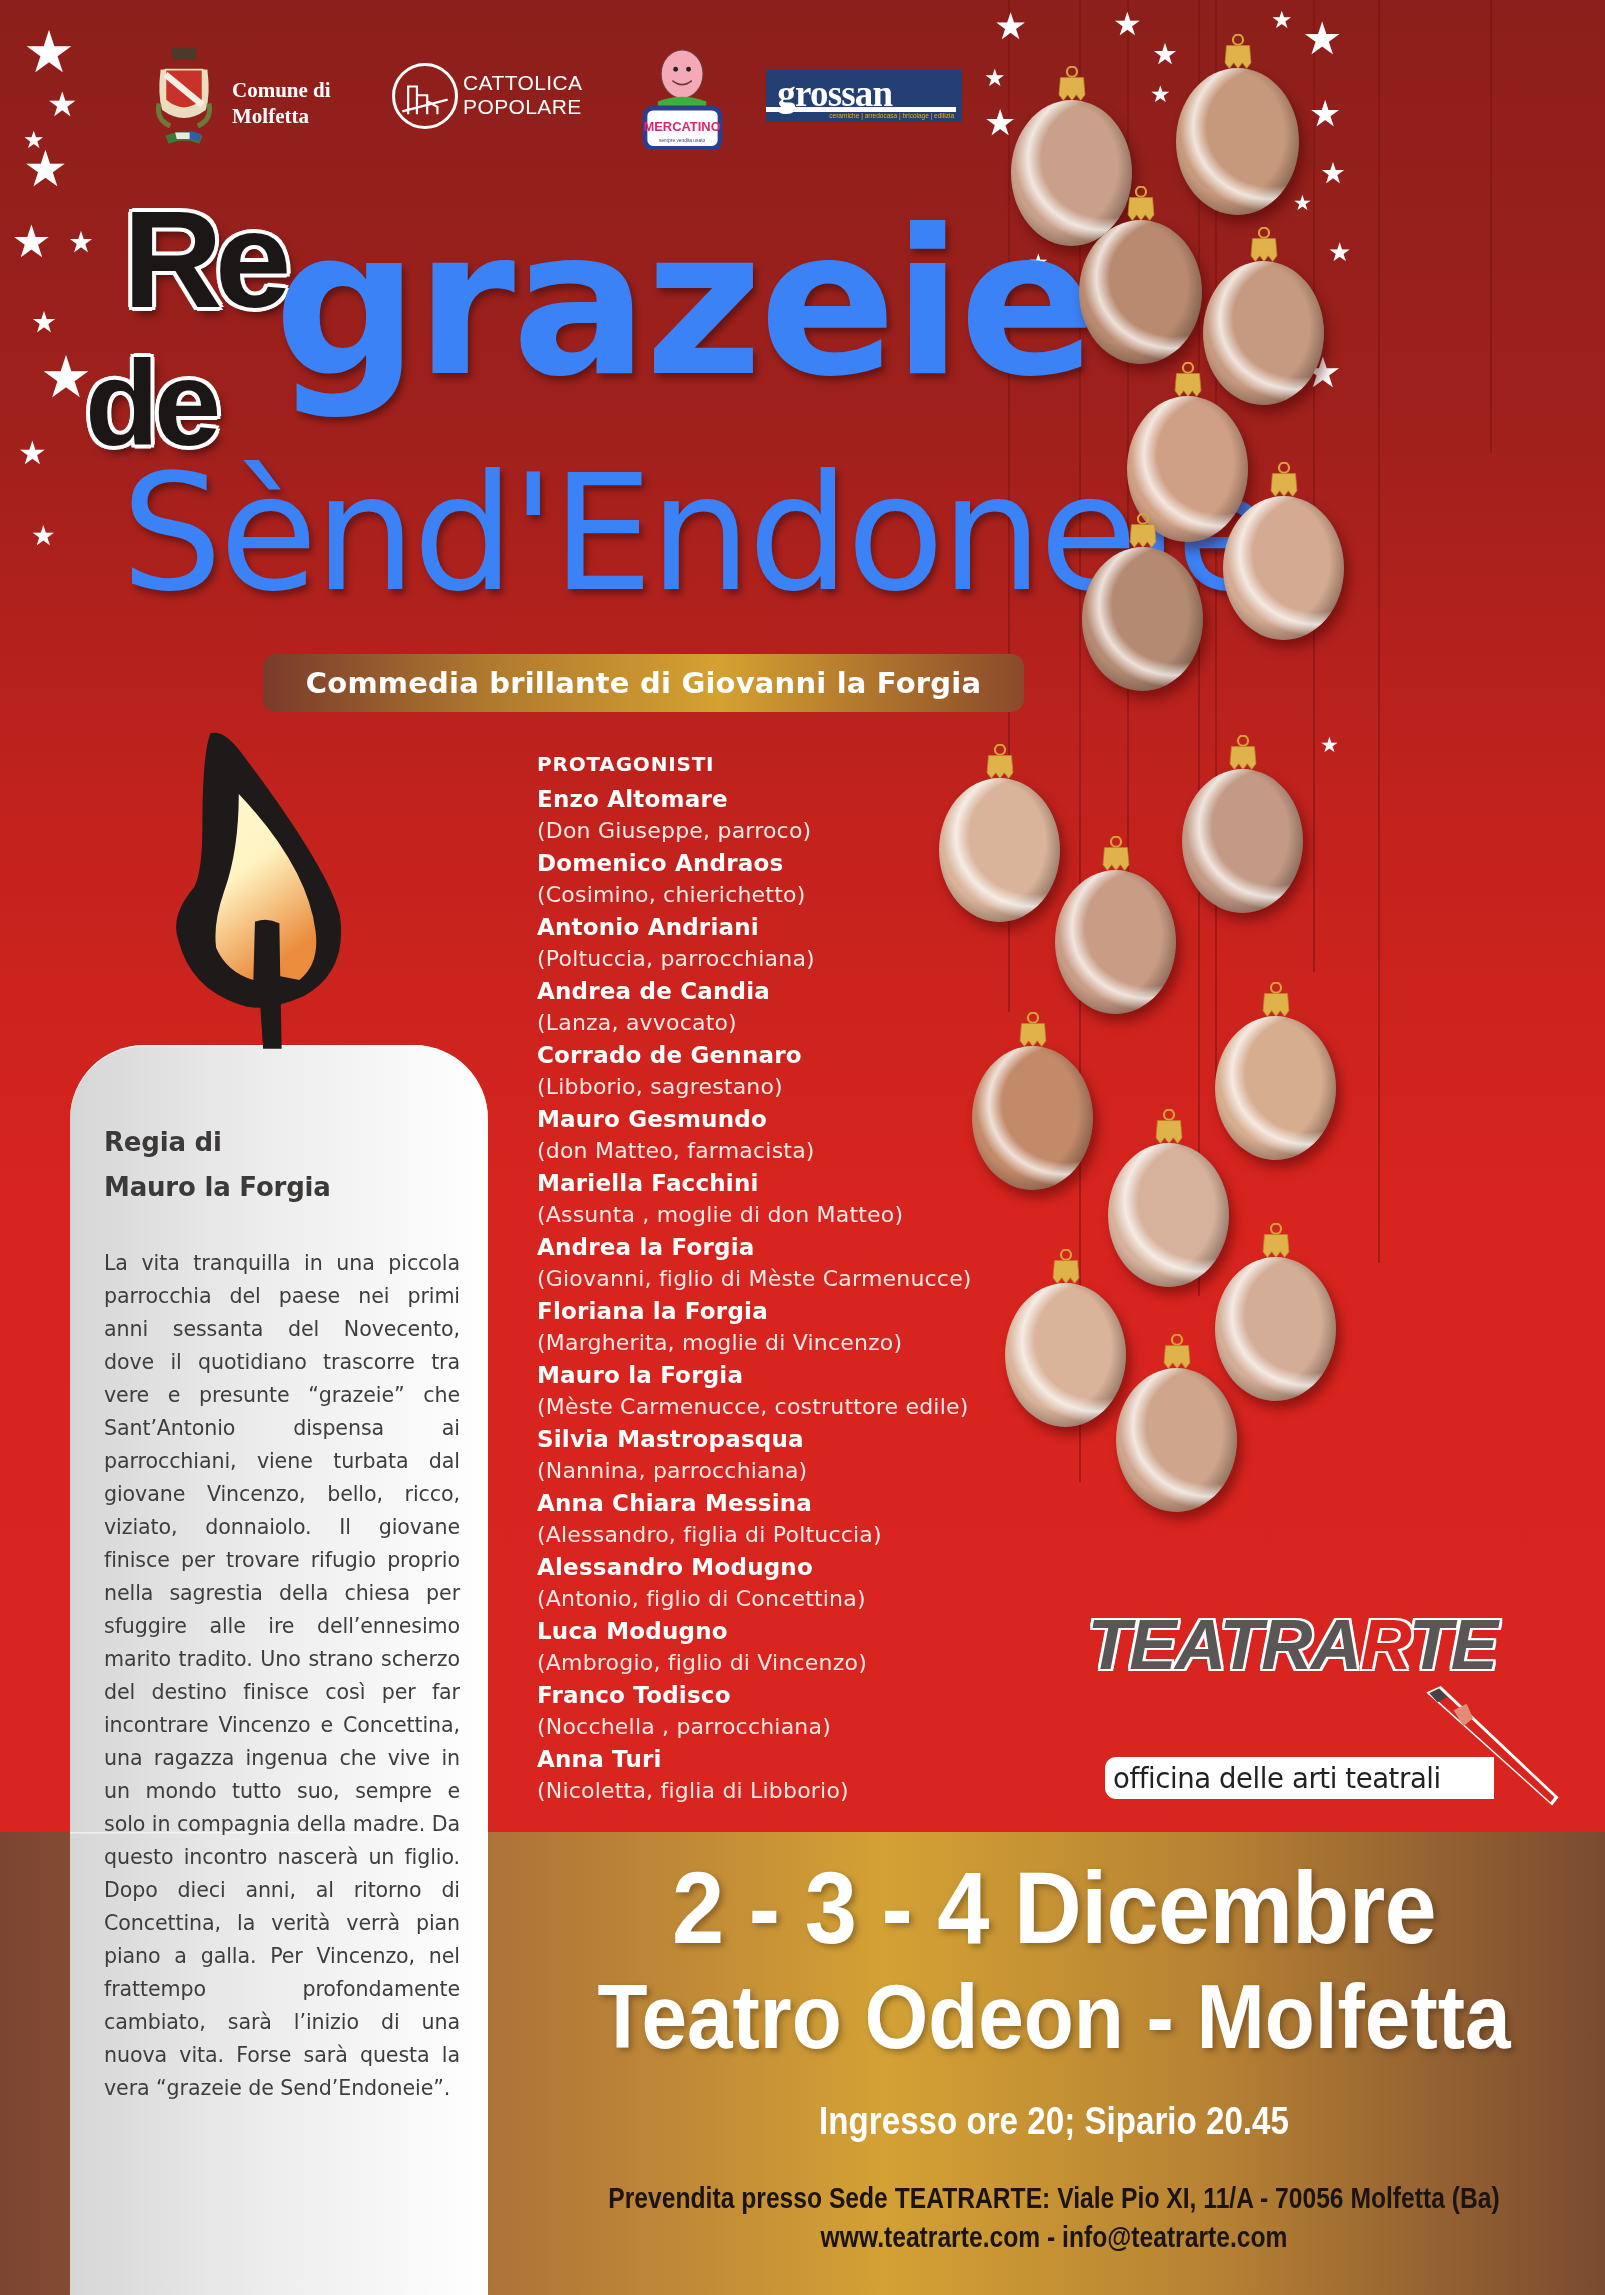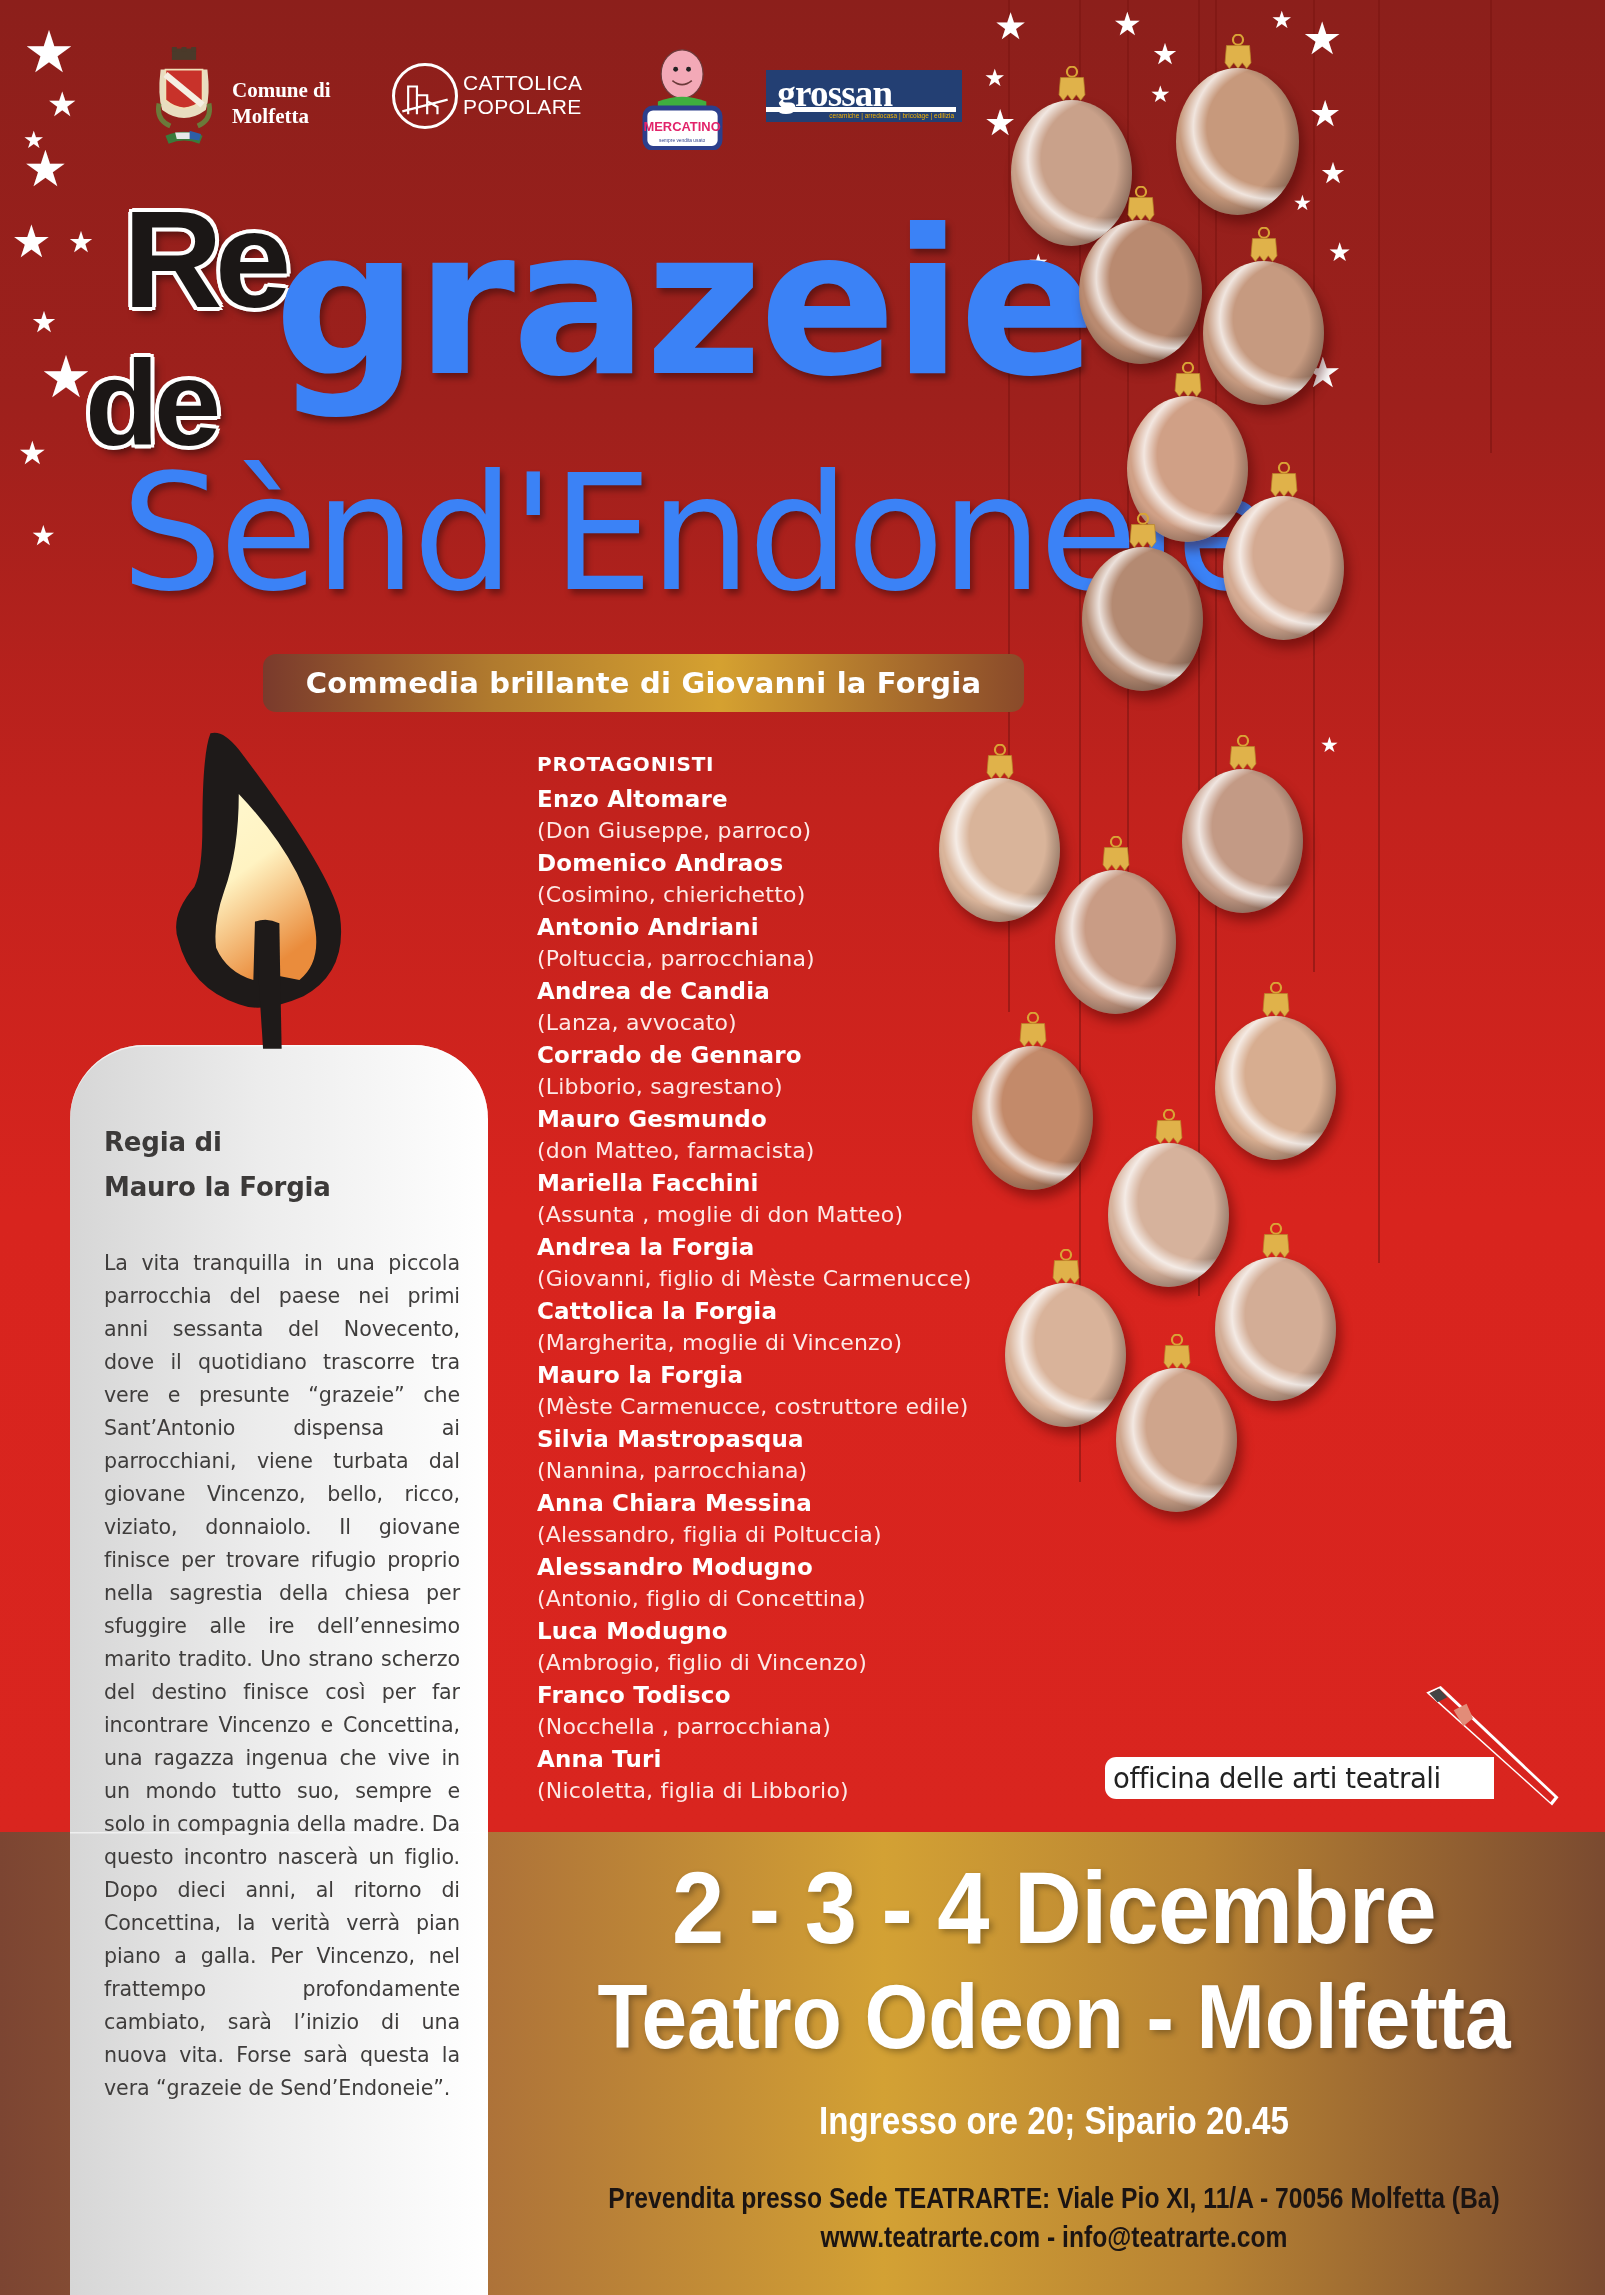--- a/index.html
+++ b/index.html
@@ -364,40 +364,41 @@
       <div class="name">Andrea de Candia</div>
       <div class="role">(Lanza, avvocato)</div>
       <div class="name">Corrado de Gennaro</div>
       <div class="role">(Libborio, sagrestano)</div>
       <div class="name">Mauro Gesmundo</div>
       <div class="role">(don Matteo, farmacista)</div>
       <div class="name">Mariella Facchini</div>
       <div class="role">(Assunta , moglie di don Matteo)</div>
       <div class="name">Andrea la Forgia</div>
       <div class="role">(Giovanni, figlio di Mèste Carmenucce)</div>
-      <div class="name">Cattolica la Forgia</div>
+      <div class="name">Floriana la Forgia</div>
       <div class="role">(Margherita, moglie di Vincenzo)</div>
       <div class="name">Mauro la Forgia</div>
       <div class="role">(Mèste Carmenucce, costruttore edile)</div>
       <div class="name">Silvia Mastropasqua</div>
       <div class="role">(Nannina, parrocchiana)</div>
       <div class="name">Anna Chiara Messina</div>
       <div class="role">(Alessandro, figlia di Poltuccia)</div>
       <div class="name">Alessandro Modugno</div>
       <div class="role">(Antonio, figlio di Concettina)</div>
       <div class="name">Luca Modugno</div>
       <div class="role">(Ambrogio, figlio di Vincenzo)</div>
       <div class="name">Franco Todisco</div>
       <div class="role">(Nocchella , parrocchiana)</div>
       <div class="name">Anna Turi</div>
       <div class="role">(Nicoletta, figlia di Libborio)</div>
     </div>
 </div>
 
 <div class="teatrarte">
+  <div class="wordmark"><span>TEATRA</span><span class="r">R</span><span>TE</span></div>
   <svg style="position:absolute;left:340px;top:89px;width:146px;height:121px;" viewBox="0 0 180 150">
     <path d="M6 8 L24 0 L170 138 L162 148 Z" fill="#fff"></path>
     <path d="M10 9 L22 3 L165 138 L160 144 Z" fill="#d8241e"></path>
     <path d="M10 9 L22 3 L32 14 L20 20 Z" fill="#444"></path>
     <path d="M40 30 L56 22 L64 40 L52 50 Z" fill="#e28c78"></path>
   </svg>
   <div class="tagline-box"></div>
   <div class="tagline">officina delle arti teatrali</div>
 </div>
 

